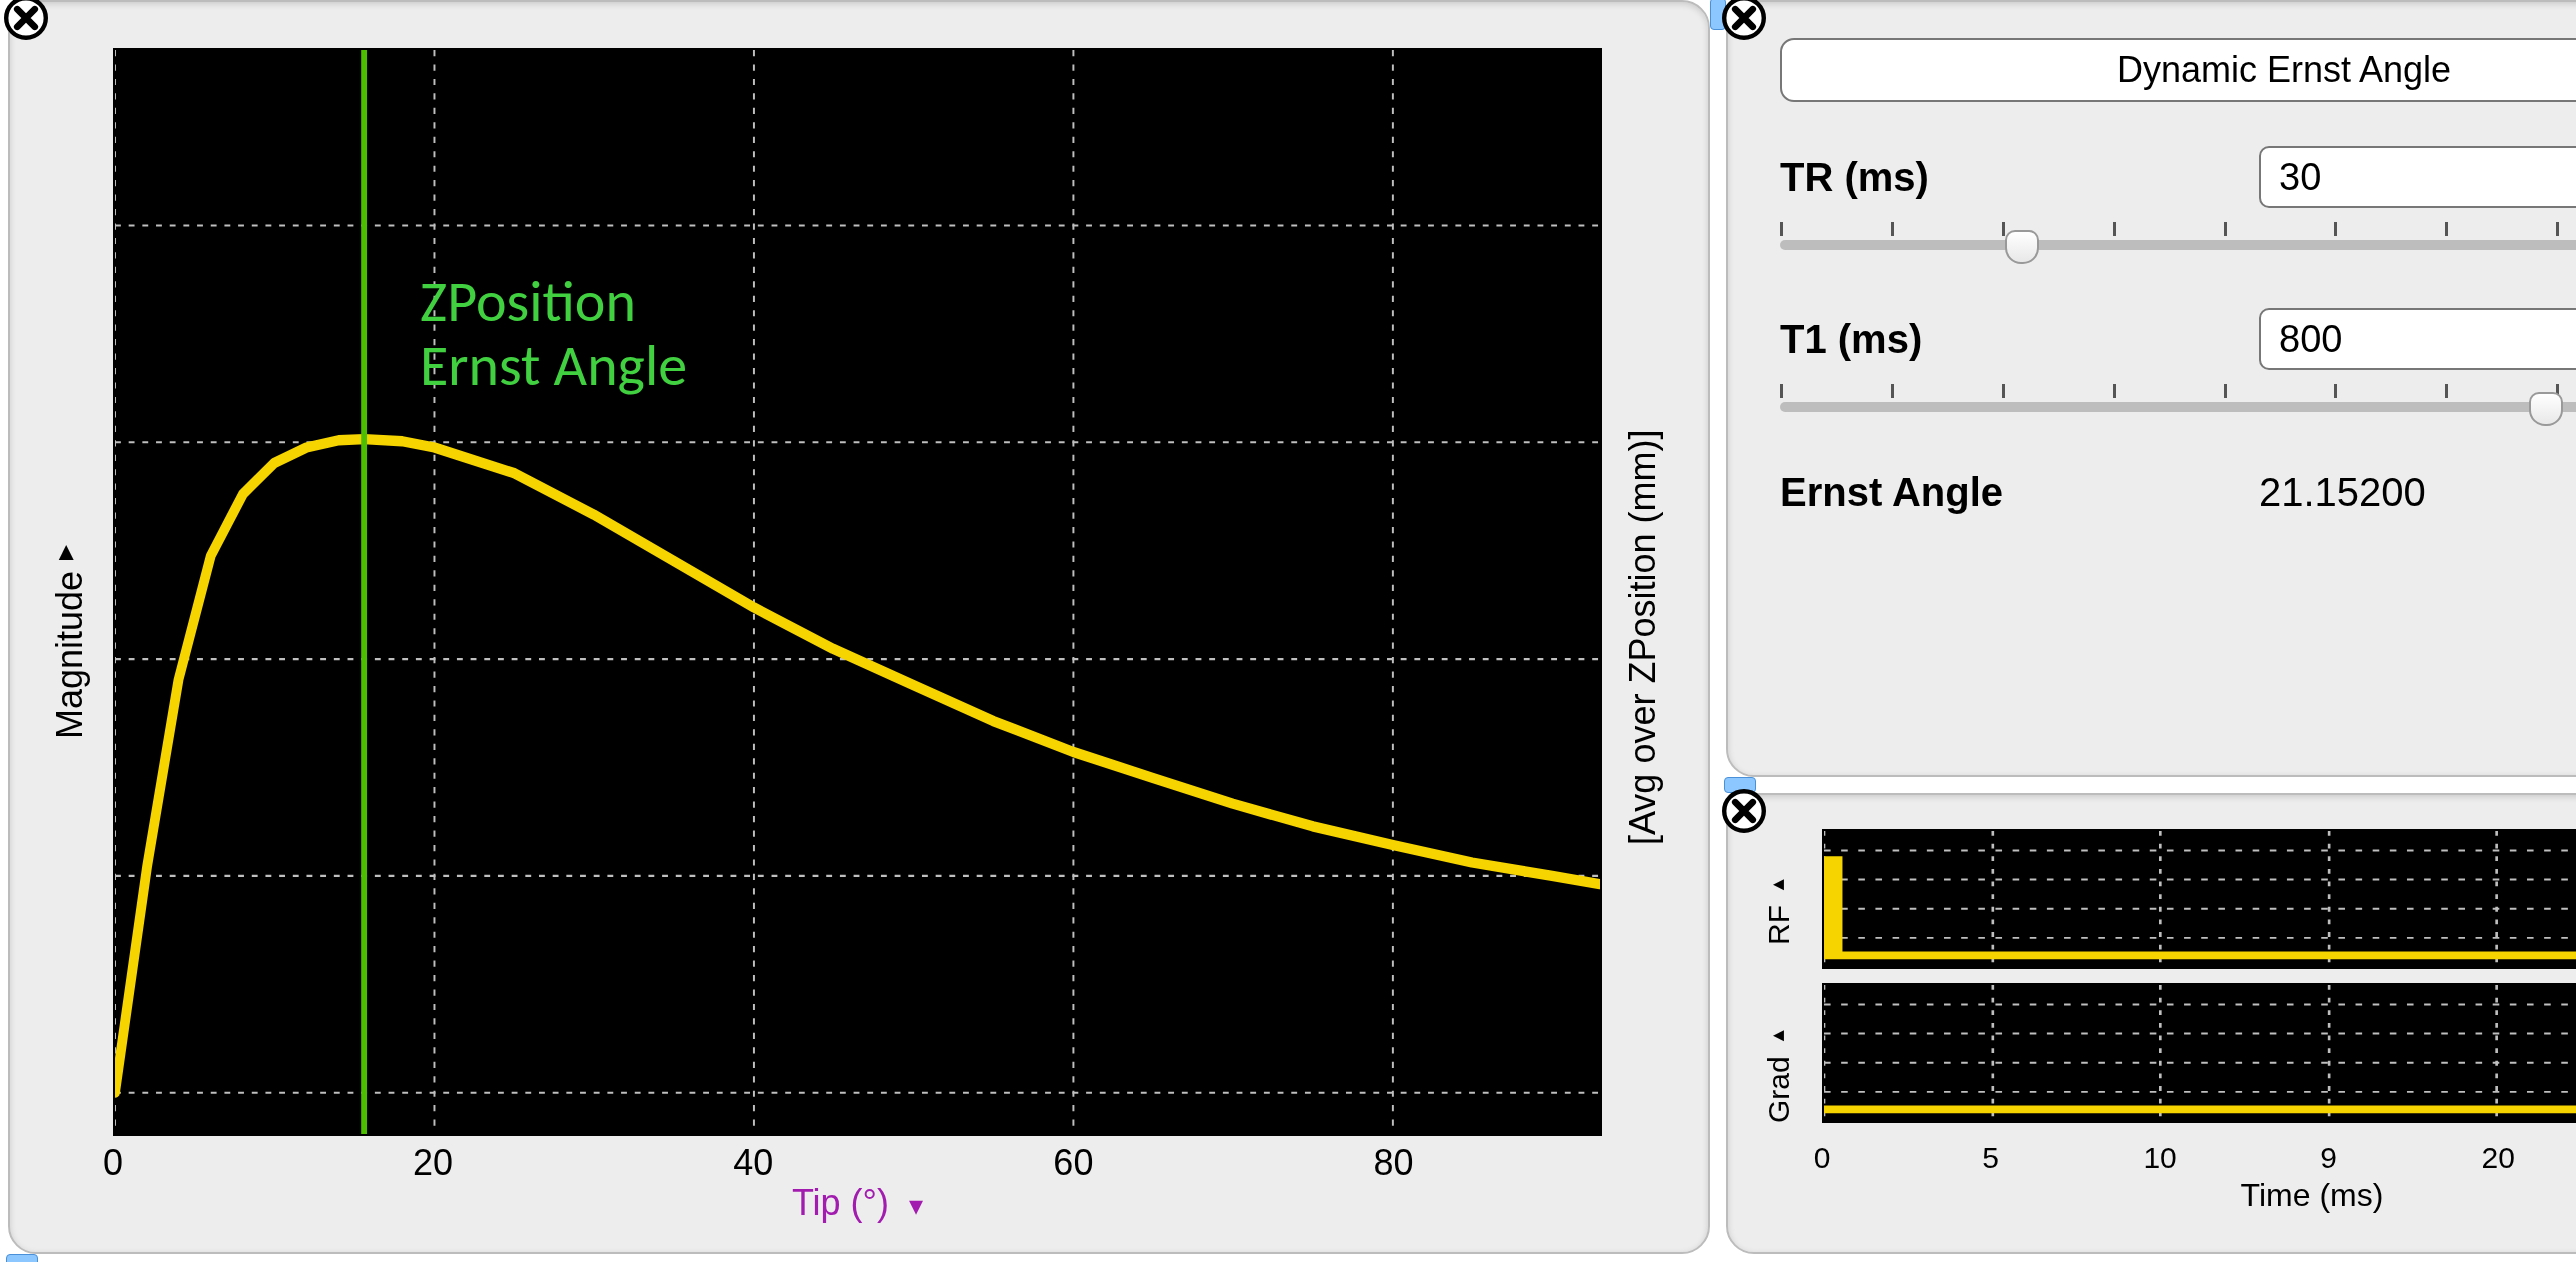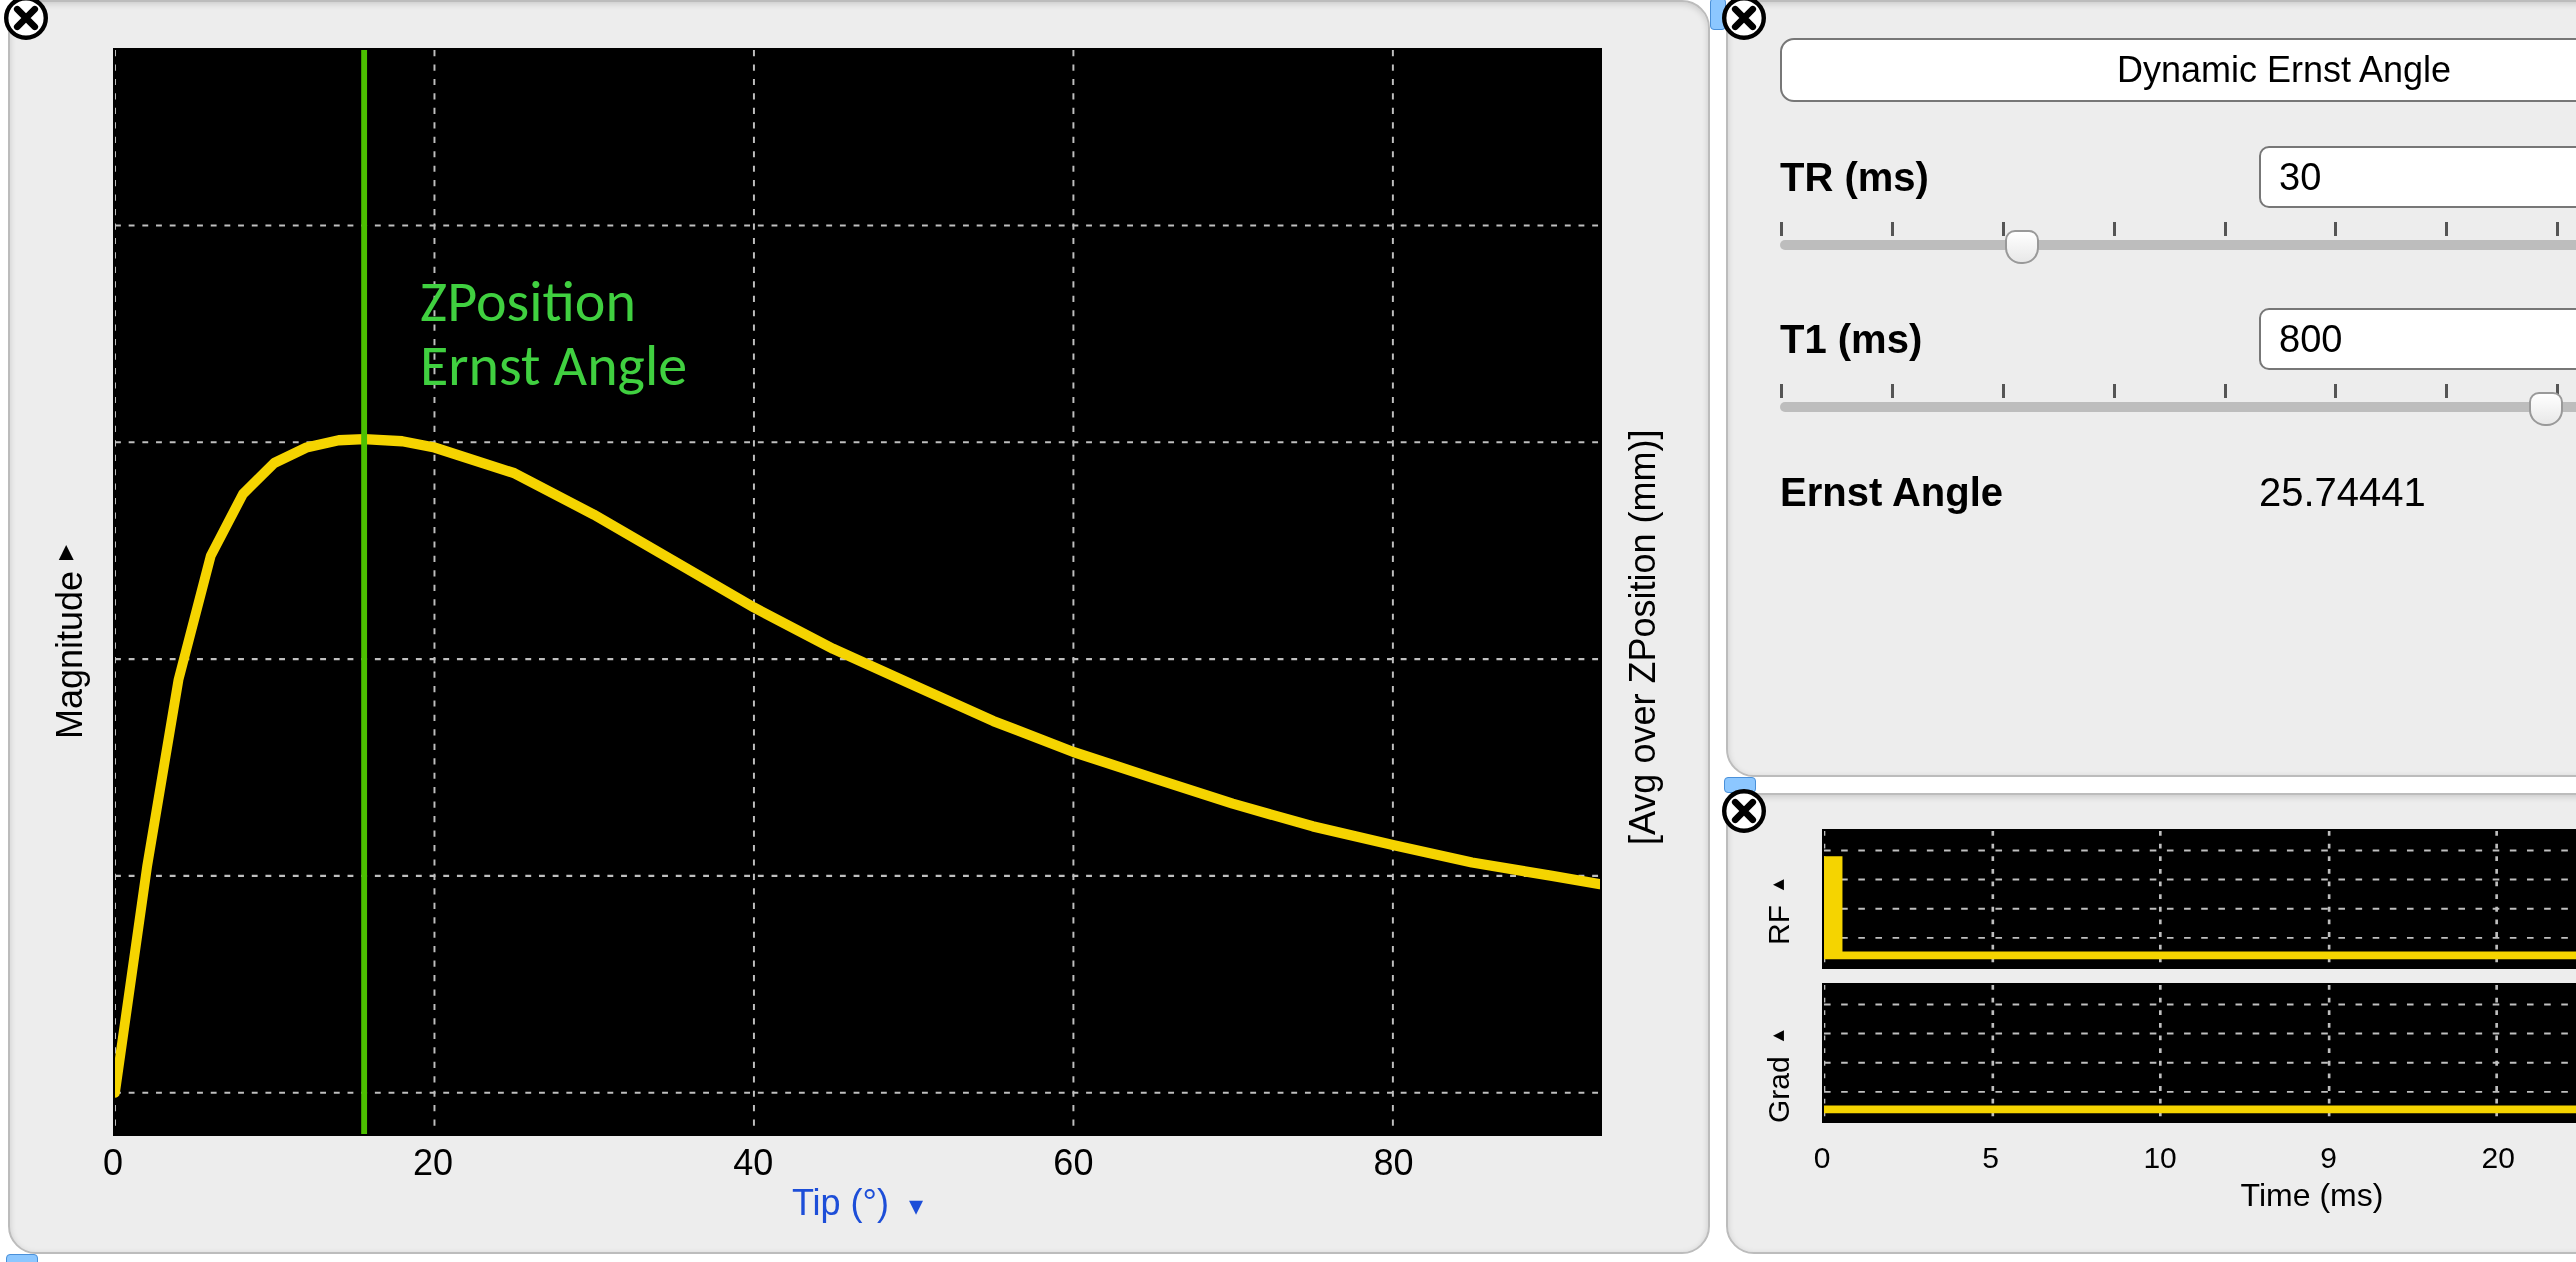--- a/index.html
+++ b/index.html
@@ -79,21 +79,21 @@
     color: #000;
   }
   .xtick {
     position: absolute;
     top: 6px;
     transform: translateX(-50%);
   }
   .xlabel {
     text-align: center;
     font-size: 36px;
-    color: #1d4ed8;
+    color: #a21caf;
   }
   .xlabel .tri-down {
     font-size: 28px;
     margin-left: 10px;
     vertical-align: middle;
   }
 
   svg.chart-svg {
     position: absolute;
     inset: 0;
@@ -379,21 +379,21 @@
             <span style="left:55%"></span>
             <span style="left:66%"></span>
             <span style="left:77%"></span>
         </div>
         <div class="slider-track"></div>
         <div class="slider-thumb" style="left:76%"></div>
       </div>
 
       <div class="readout-row">
         <div class="readout-label">Ernst Angle</div>
-        <div class="readout-val">25.74441</div>
+        <div class="readout-val">21.15200</div>
       </div>
     </div>
 
     <div class="panel seq-panel">
       <div class="close-btn">
         <svg viewBox="0 0 40 40">
             <circle cx="20" cy="20" r="18" fill="#fff" stroke="#000" stroke-width="4"></circle>
             <path d="M12 12 L28 28 M28 12 L12 28" stroke="#000" stroke-width="6" stroke-linecap="round"></path>
           </svg>
       </div>

